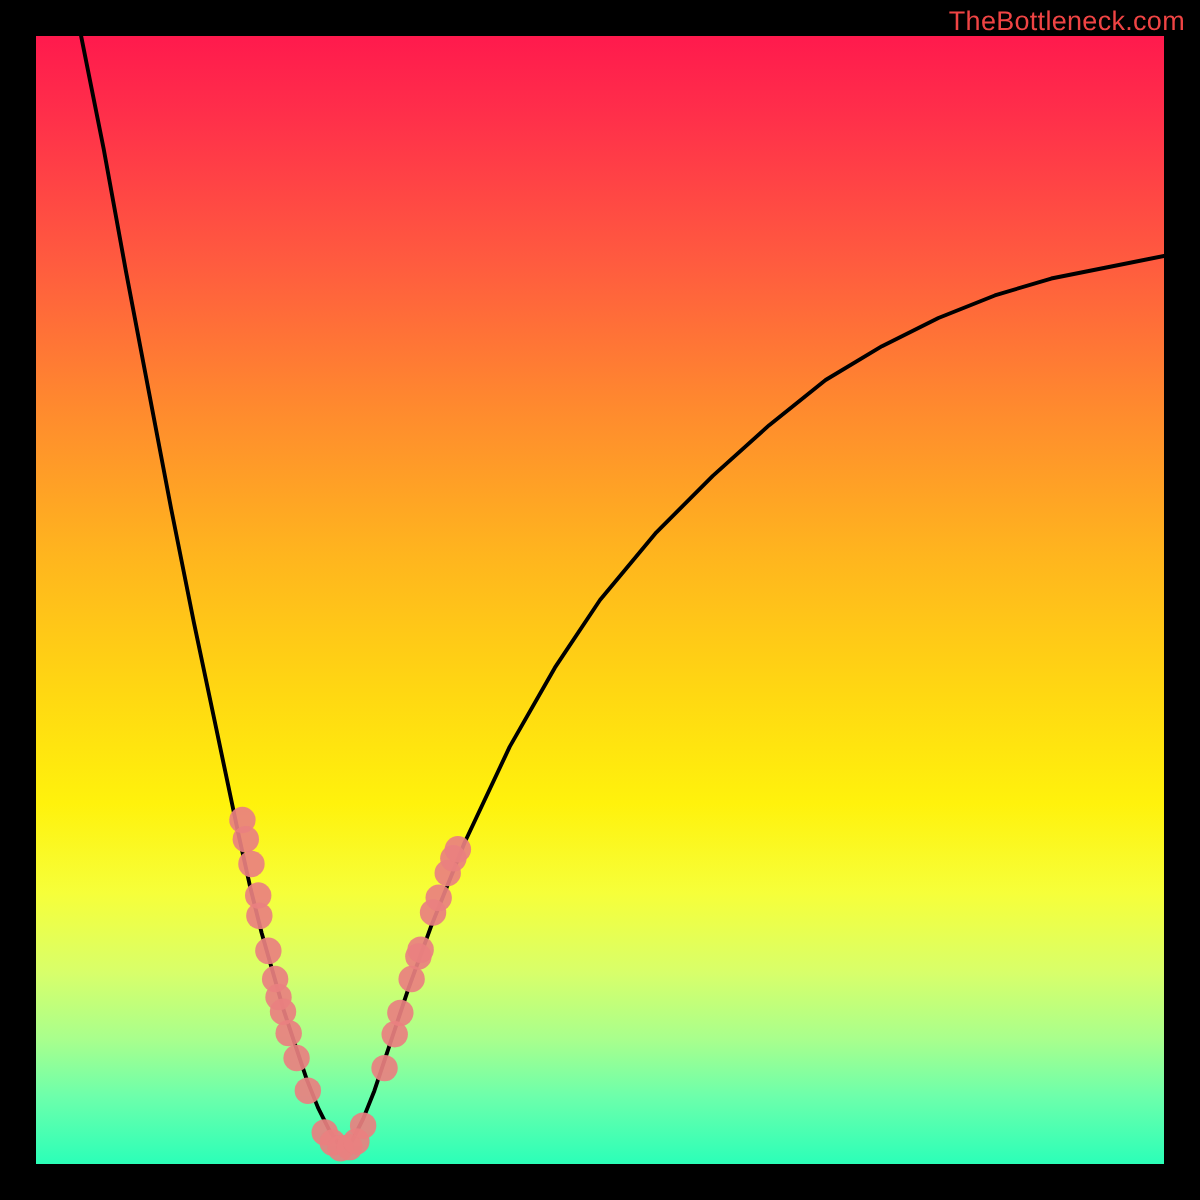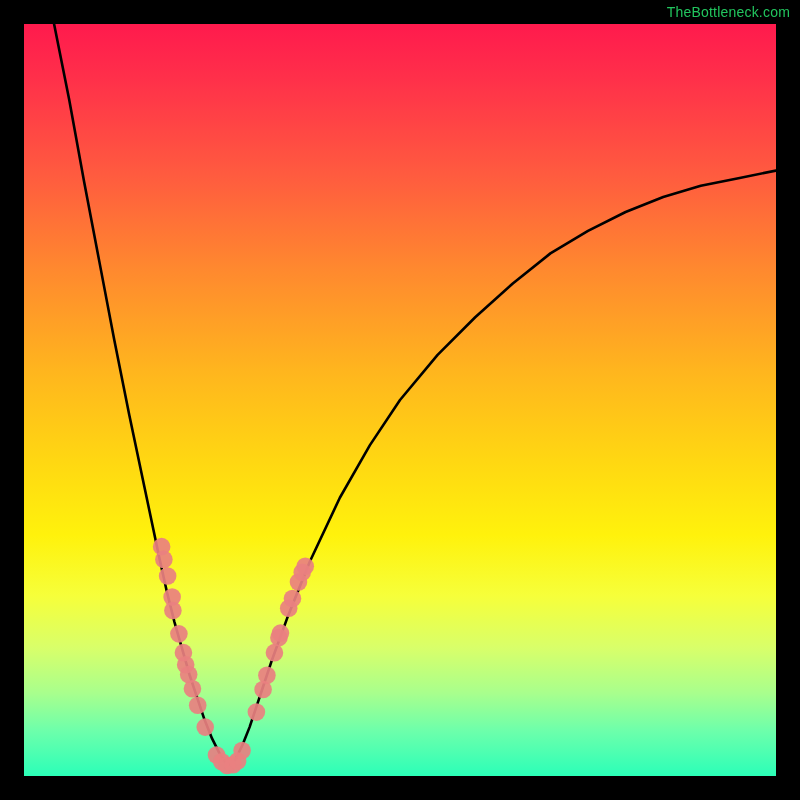--- a/index.html
+++ b/index.html
@@ -50,22 +50,22 @@
       #d8ff6a 83%,
       #a8ff8d 89%,
       #6dffab 94%,
       #2bffb8 100%
     );
   }
   .watermark {
     position: absolute;
     top: 4px;
     right: 10px;
-    color: #22c55e;
-    font-size: 14px;
+    color: #ef4444;
+    font-size: 18px;
     font-weight: 500;
     letter-spacing: 0.2px;
     user-select: none;
   }
   svg.curve {
     position: absolute;
     inset: 0;
   }
 </style>
 </head>

